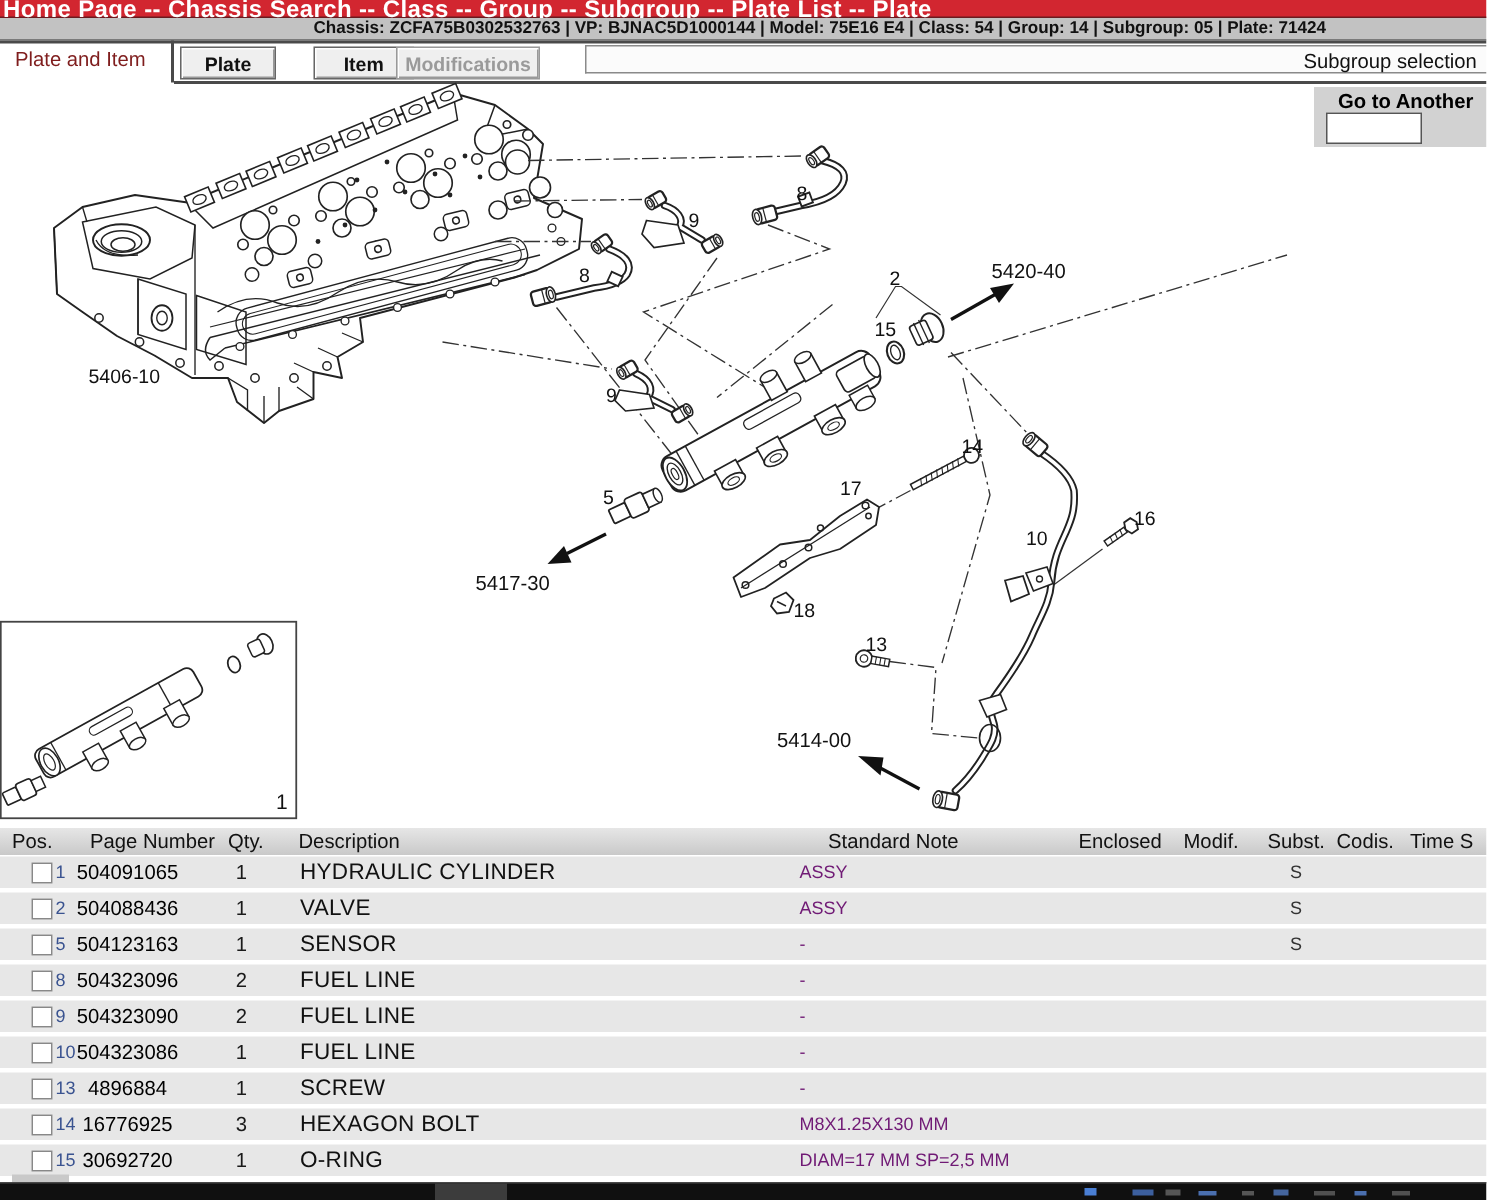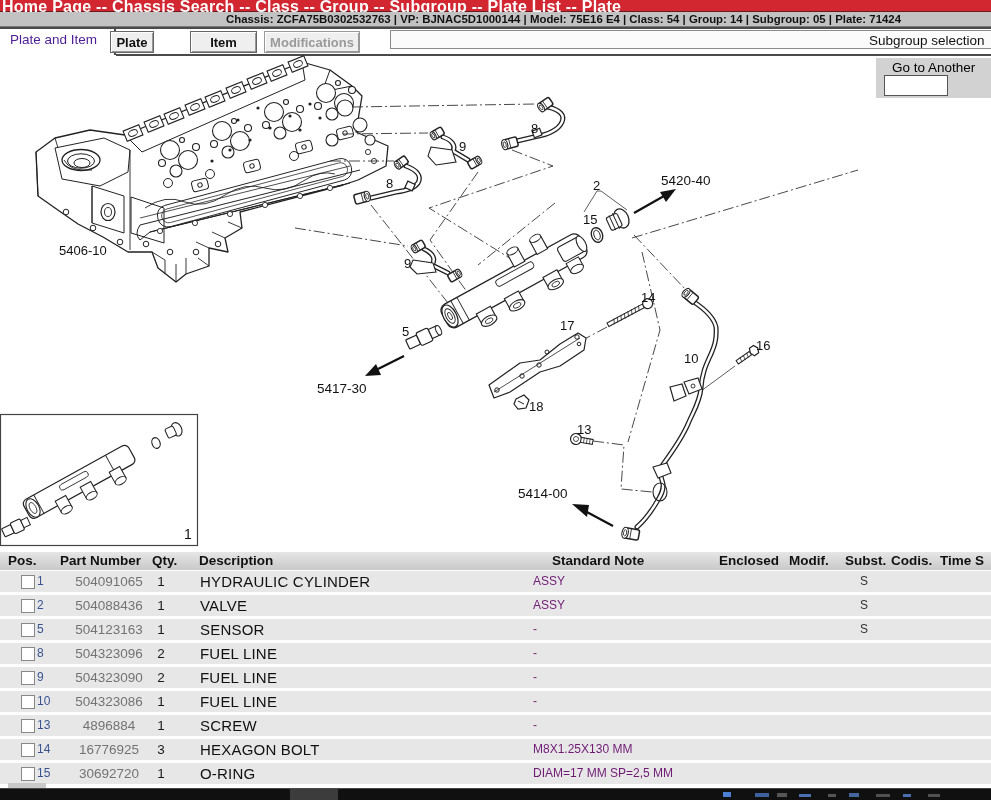--- a/index.html
+++ b/index.html
@@ -1,63 +1,63 @@
 <!DOCTYPE html>
 <html><head><meta charset="utf-8">
 <style>
   html,body{margin:0;padding:0;width:991px;height:800px;background:#fff;
     font-family:"Liberation Sans",sans-serif;overflow:hidden;position:relative}
   .abs{position:absolute}
   .row{position:absolute;left:0;width:991px;height:21px;background:#e7e7e7}
   .row span{position:absolute;top:0;line-height:21px}
   .cb{left:21px;top:3.5px !important;width:12px;height:12px;background:#fff;border:1px solid #888}
   .pos{left:37px;font-size:12px;color:#3a5390}
-  .pn{left:68px;width:82px;text-align:center;font-size:13.5px;color:#737373}
+  .pn{left:44px;width:82px;text-align:center;font-size:13.5px;color:#000000}
   .qty{left:154px;width:14px;text-align:center;font-size:13.5px;color:#1a1a1a}
   .desc{left:200px;font-size:15px;color:#111;letter-spacing:0.2px}
   .note{left:533px;font-size:12px;color:#701a75}
   .subst{left:858px;width:12px;text-align:center;font-size:12px;color:#333}
   .hdr{position:absolute;top:551px;left:0;width:991px;height:18px;
     background:linear-gradient(#e6e6e6,#c9c9c9);border-top:1px solid #fff}
-  .hdr span{position:absolute;top:0;line-height:18px;font-weight:bold;font-size:13.5px;color:#111}
+  .hdr span{position:absolute;top:0;line-height:18px;font-weight:normal;font-size:13.5px;color:#111}
   .btn{position:absolute;top:31px;height:22px;background:#efefef;border:1px solid #666;
     box-shadow:inset 1px 1px 0 #fff, inset -1px -1px 0 #999;
     font-weight:bold;font-size:13px;color:#111;text-align:center;line-height:21px;box-sizing:border-box}
 </style></head>
 <body>
 
 <div class="abs" style="left:0;top:0;width:991px;height:12px;background:#d22630;border-bottom:1px solid #6b1a1f;box-sizing:border-box"></div>
 
 <div class="abs" style="left:2px;top:0px;height:12px;color:#fff;font-size:16px;font-weight:bold;line-height:13px;letter-spacing:0.25px;white-space:nowrap">Home Page -- Chassis Search -- Class -- Group -- Subgroup -- Plate List -- Plate</div>
 
 <div class="abs" style="left:0;top:12px;width:991px;height:14px;background:#c2c2c2;border-bottom:1px solid #7a7a7a"></div>
 
-<div class="abs" style="left:226px;top:12px;height:14px;font-size:11.4px;font-weight:bold;color:#111;line-height:15px;white-space:nowrap">Chassis: ZCFA75B0302532763 | VP: BJNAC5D1000144 | Model: 75E16 E4 | Class: 54 | Group: 14 | Subgroup: 05 | Plate: 71424</div>
+<div class="abs" style="left:209px;top:12px;height:14px;font-size:11.4px;font-weight:bold;color:#111;line-height:15px;white-space:nowrap">Chassis: ZCFA75B0302532763 | VP: BJNAC5D1000144 | Model: 75E16 E4 | Class: 54 | Group: 14 | Subgroup: 05 | Plate: 71424</div>
 
 <div class="abs" style="left:0;top:27px;width:991px;height:1.5px;background:#4a4a4a"></div>
 
-<div class="abs" style="left:10px;top:32px;font-size:13.5px;color:#4c1d95;white-space:nowrap">Plate and Item</div>
+<div class="abs" style="left:10px;top:32px;font-size:13.5px;color:#7f1d1d;white-space:nowrap">Plate and Item</div>
 
 <div class="abs" style="left:114px;top:27px;width:1.5px;height:28px;background:#4a4a4a"></div>
 
 <div class="abs" style="left:116px;top:54px;width:875px;height:1.5px;background:#4a4a4a"></div>
 
-<div class="btn" style="left:110px;width:44px">Plate</div>
-
-<div class="btn" style="left:190px;width:67px">Item</div>
+<div class="btn" style="left:120px;width:64px">Plate</div>
+
+<div class="btn" style="left:209px;width:67px">Item</div>
 
 <div class="btn" style="left:264px;width:96px;color:#9a9a9a;border-color:#999">Modifications</div>
 
 <div class="abs" style="left:390px;top:30px;width:601px;height:19px;border:1px solid #8a8a8a;border-right:none;background:#fbfbfb;box-sizing:border-box"></div>
 
 <div class="abs" style="left:869px;top:33px;font-size:13.5px;color:#111">Subgroup selection</div>
 
 <div class="abs" style="left:876px;top:58px;width:115px;height:40px;background:#d2d2d2"></div>
 
-<div class="abs" style="left:892px;top:60px;font-size:13.5px;font-weight:normal;color:#000;white-space:nowrap">Go to Another</div>
+<div class="abs" style="left:892px;top:60px;font-size:13.5px;font-weight:bold;color:#000;white-space:nowrap">Go to Another</div>
 
 <div class="abs" style="left:884px;top:75px;width:62px;height:19px;background:#fff;border:1.5px solid #555"></div>
 
 <svg class="abs" style="left:0;top:0" width="991" height="800" viewBox="0 0 991 800">
 
 <g>
 
 <path d="M36,152 L55,138 L90,130 L125,135 L302,62 L330,70 L352,86 L362,96 L356,132 L388,146 L386,166 L358,180 L343,185 L240,212 L242,228 L225,238 L228,252 L209,248 L209,266 L186,274 L176,282 L158,268 L152,252 L128,252 L103,237 L78,224 L55,208 L38,196 Z" fill="#ffffff" stroke="#222" stroke-width="1.3" stroke-linejoin="round"></path>
 
 <path d="M125,135 L142,152 L305,80 L302,62 M330,70 L322,92 L352,86" fill="none" stroke="#222" stroke-width="1"></path>
@@ -527,21 +527,21 @@
         <ellipse cx="4" cy="0" rx="5" ry="7" stroke-width="1.1"></ellipse>
         <rect x="-7" y="-5" width="9" height="10" rx="2" stroke-width="1"></rect>
       </g>
 
 <text x="184" y="539" font-family="Liberation Sans,sans-serif" font-size="14px" fill="#111">1</text>
 </g>
 </svg>
 
 <div class="hdr">
   <span style="left:8px">Pos.</span>
-    <span style="left:60px">Part Number</span>
+    <span style="left:60px">Page Number</span>
   <span style="left:152px">Qty.</span>
     <span style="left:199px">Description</span>
   <span style="left:552px">Standard Note</span>
     <span style="left:719px">Enclosed</span>
   <span style="left:789px">Modif.</span>
     <span style="left:845px">Subst.</span>
   <span style="left:891px">Codis.</span>
     <span style="left:940px">Time S</span>
 </div>
 

